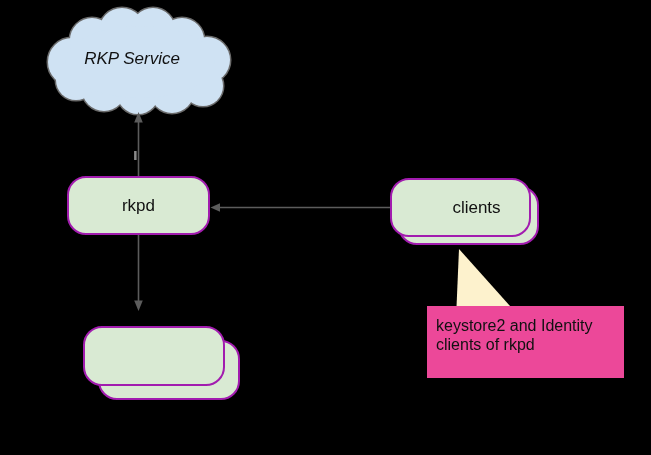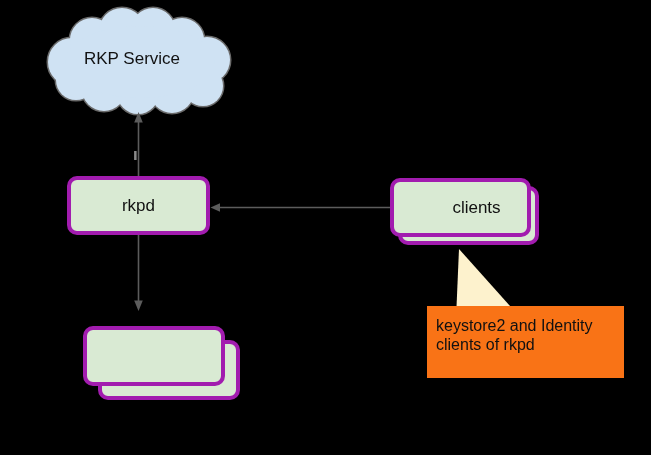--- a/index.html
+++ b/index.html
@@ -17,50 +17,51 @@
   }
   .layer {
     position: absolute;
     left: 0;
     top: 0;
   }
   .box {
     position: absolute;
     box-sizing: border-box;
     background: #d9ead3;
-    border: 4px solid #a21caf;
-    border-radius: 10px;
+    border: 2px solid #a21caf;
+    border-radius: 19px;
   }
   .node-label {
     position: absolute;
     color: #111;
     font-size: 17px;
     line-height: 20px;
     text-align: center;
     white-space: nowrap;
+    font-style: italic;
   }
   .box-front {
     display: flex;
     align-items: center;
     justify-content: center;
     flex-direction: column;
   }
   .box-front .inner-label {
     color: #111;
     font-size: 17px;
     line-height: 20px;
     text-align: center;
   }
   .callout {
     position: absolute;
     left: 427px;
     top: 306px;
     width: 197px;
     height: 72px;
-    background: #f97316;
+    background: #ec4899;
     box-sizing: border-box;
     padding: 10px 8px 0 9px;
     color: #111;
     font-size: 16px;
     line-height: 19px;
   }
 </style>
 </head>
 <body>
 

